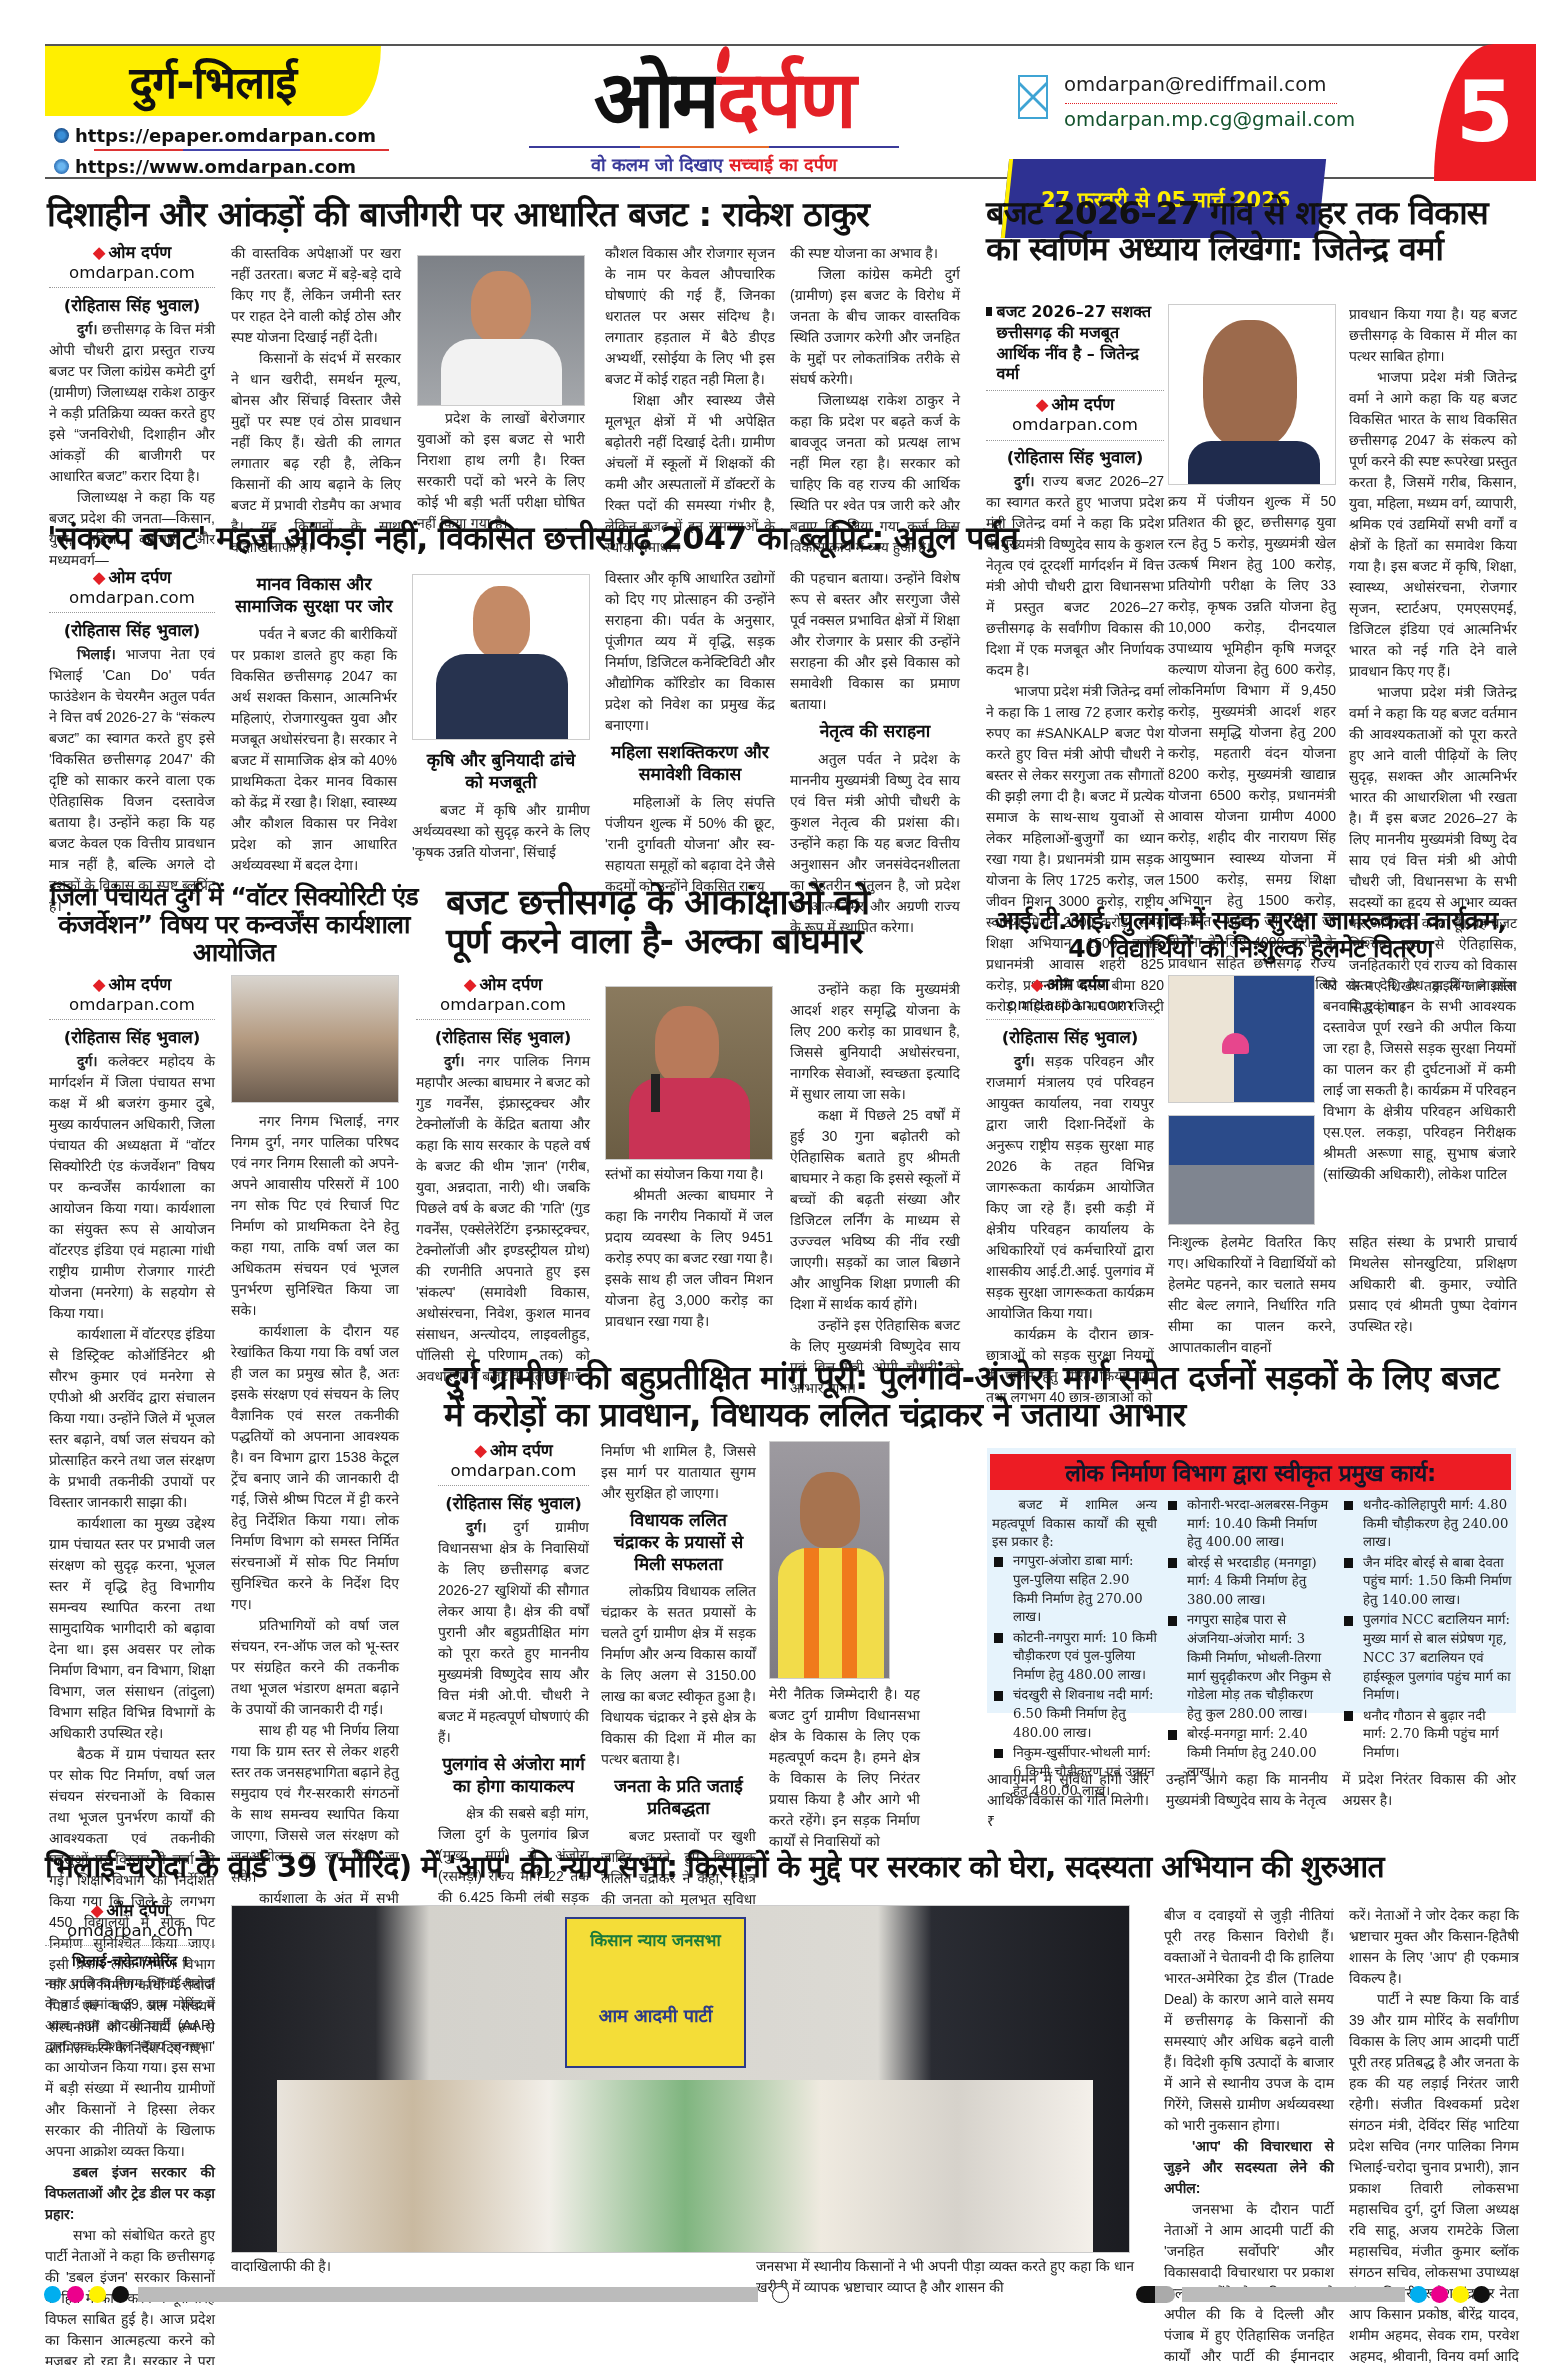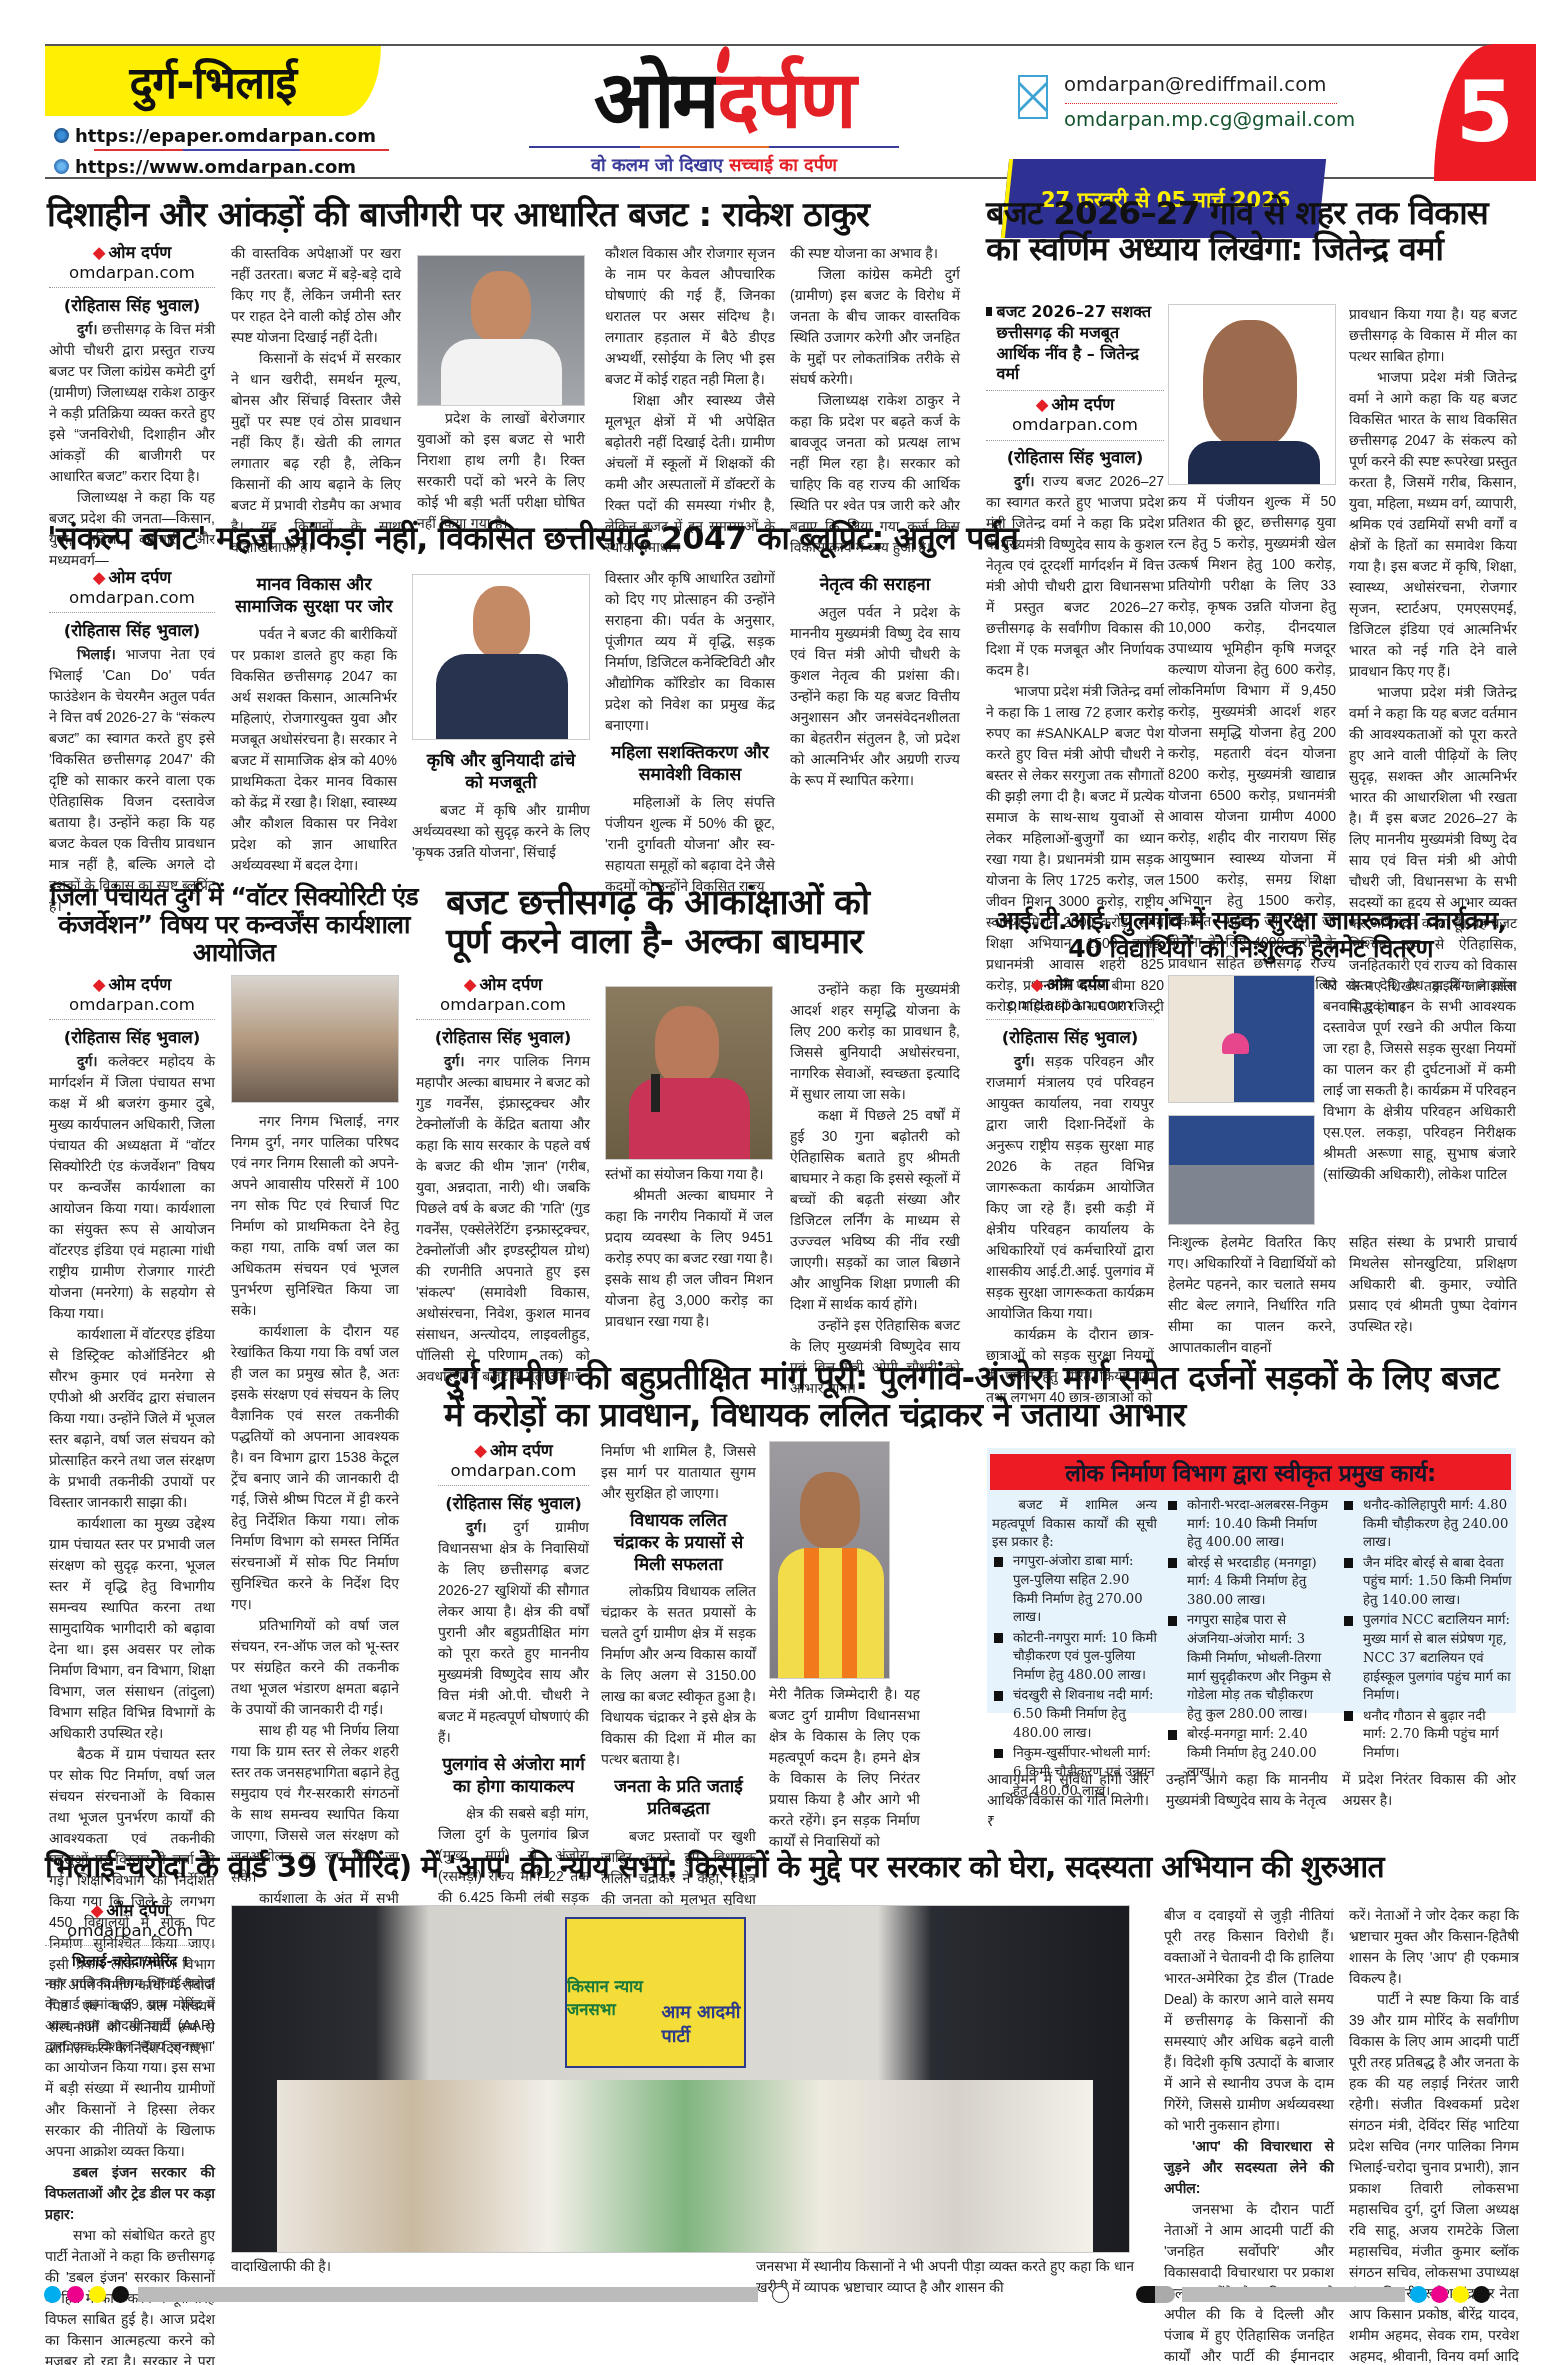--- a/index.html
+++ b/index.html
@@ -186,20 +186,23 @@
 <div class="abs" style="left:605px;top:568px;width:170px">
   <div class="body">
       <p class="noind">विस्तार और कृषि आधारित उद्योगों को दिए गए प्रोत्साहन की उन्होंने सराहना की। पर्वत के अनुसार, पूंजीगत व्यय में वृद्धि, सड़क निर्माण, डिजिटल कनेक्टिविटी और औद्योगिक कॉरिडोर का विकास प्रदेश को निवेश का प्रमुख केंद्र बनाएगा।</p>
     </div>
   <div class="sub">महिला सशक्तिकरण और समावेशी विकास</div>
   <div class="body">
       <p>महिलाओं के लिए संपत्ति पंजीयन शुल्क में 50% की छूट, 'रानी दुर्गावती योजना' और स्व-सहायता समूहों को बढ़ावा देने जैसे कदमों को उन्होंने विकसित राज्य</p>
     </div>
 </div>
 <div class="abs" style="left:790px;top:568px;width:170px">
+  <div class="body">
+      <p class="noind">की पहचान बताया। उन्होंने विशेष रूप से बस्तर और सरगुजा जैसे पूर्व नक्सल प्रभावित क्षेत्रों में शिक्षा और रोजगार के प्रसार की उन्होंने सराहना की और इसे विकास को समावेशी विकास का प्रमाण बताया।</p>
+    </div>
   <div class="sub">नेतृत्व की सराहना</div>
   <div class="body">
       <p>अतुल पर्वत ने प्रदेश के माननीय मुख्यमंत्री विष्णु देव साय एवं वित्त मंत्री ओपी चौधरी के कुशल नेतृत्व की प्रशंसा की। उन्होंने कहा कि यह बजट वित्तीय अनुशासन और जनसंवेदनशीलता का बेहतरीन संतुलन है, जो प्रदेश को आत्मनिर्भर और अग्रणी राज्य के रूप में स्थापित करेगा।</p>
     </div>
 </div>
 
 <div class="abs hl" style="left:45px;top:883px;width:378px;font-size:25px;text-align:center">जिला पंचायत दुर्ग में “वॉटर सिक्योरिटी एंड कंजर्वेशन” विषय पर कन्वर्जेंस कार्यशाला आयोजित</div>
 <div class="abs" style="left:49px;top:975px;width:166px">
   <div class="byline">
     <div class="brand">ओम दर्पण</div>
@@ -355,21 +358,21 @@
   <div class="reporter" style="font-size:14.4px">भिलाई-चरोदा/मोरिंद ।</div>
   <div class="body">
       <p class="noind">नगर पालिका निगम भिलाई-चरोदा के वार्ड क्रमांक 39, ग्राम मोरिंद में आज आम आदमी पार्टी (AAP) द्वारा एक विशाल 'न्याय जनसभा' का आयोजन किया गया। इस सभा में बड़ी संख्या में स्थानीय ग्रामीणों और किसानों ने हिस्सा लेकर सरकार की नीतियों के खिलाफ अपना आक्रोश व्यक्त किया।</p>
     </div>
   <div class="body" style="font-weight:bold;text-indent:2em">डबल इंजन सरकार की विफलताओं और ट्रेड डील पर कड़ा प्रहार:</div>
   <div class="body">
       <p>सभा को संबोधित करते हुए पार्टी नेताओं ने कहा कि छत्तीसगढ़ की 'डबल इंजन' सरकार किसानों के हित में कार्य करने में पूरी तरह विफल साबित हुई है। आज प्रदेश का किसान आत्महत्या करने को मजबूर हो रहा है। सरकार ने पूरा धान न खरीद कर किसानों के साथ बड़ी</p>
     </div>
 </div>
 <div class="photo" style="left:231px;top:1905px;width:899px;height:348px;background:linear-gradient(90deg,#1e1f24 0%,#2d2e33 16%,#d4d2cc 22%,#dcdad4 72%,#2a2c33 78%,#1b1c21 100%)">
-  <div style="position:absolute;left:333px;top:11.3px;width:181px;height:151px;background:#f4dd38;border:2.3px solid #2b3a8a;display:flex;flex-direction:row;align-items:center;justify-content:flex-start;padding-top:9px;font-weight:bold">
+  <div style="position:absolute;left:333px;top:11.3px;width:181px;height:151px;background:#f4dd38;border:2.3px solid #2b3a8a;display:flex;flex-direction:column;align-items:center;justify-content:flex-start;padding-top:9px;font-weight:bold">
     <span style="color:#1a7a3a;font-size:16.6px">किसान न्याय जनसभा</span>
     <span style="color:#2b3a8a;font-size:18px;margin-top:52px">आम आदमी पार्टी</span>
   </div>
   <div style="position:absolute;left:45px;top:174px;width:816px;height:174px;background:linear-gradient(90deg,#e9e4dc,#c9b9a0,#f2efe9,#7fb57f,#efeae0,#d6d2cb,#f4f0ea)"></div>
 </div>
 <div class="abs body" style="left:231px;top:2256px;width:174px">वादाखिलाफी की है।</div>
 <div class="abs body" style="left:756px;top:2256px;width:378px">जनसभा में स्थानीय किसानों ने भी अपनी पीड़ा व्यक्त करते हुए कहा कि धान खरीदी में व्यापक भ्रष्टाचार व्याप्त है और शासन की</div>
 <div class="abs" style="left:1164px;top:1905px;width:170px">
   <div class="body">
       <p class="noind">बीज व दवाइयों से जुड़ी नीतियां पूरी तरह किसान विरोधी हैं। वक्ताओं ने चेतावनी दी कि हालिया भारत-अमेरिका ट्रेड डील (Trade Deal) के कारण आने वाले समय में छत्तीसगढ़ के किसानों की समस्याएं और अधिक बढ़ने वाली हैं। विदेशी कृषि उत्पादों के बाजार में आने से स्थानीय उपज के दाम गिरेंगे, जिससे ग्रामीण अर्थव्यवस्था को भारी नुकसान होगा।</p>

